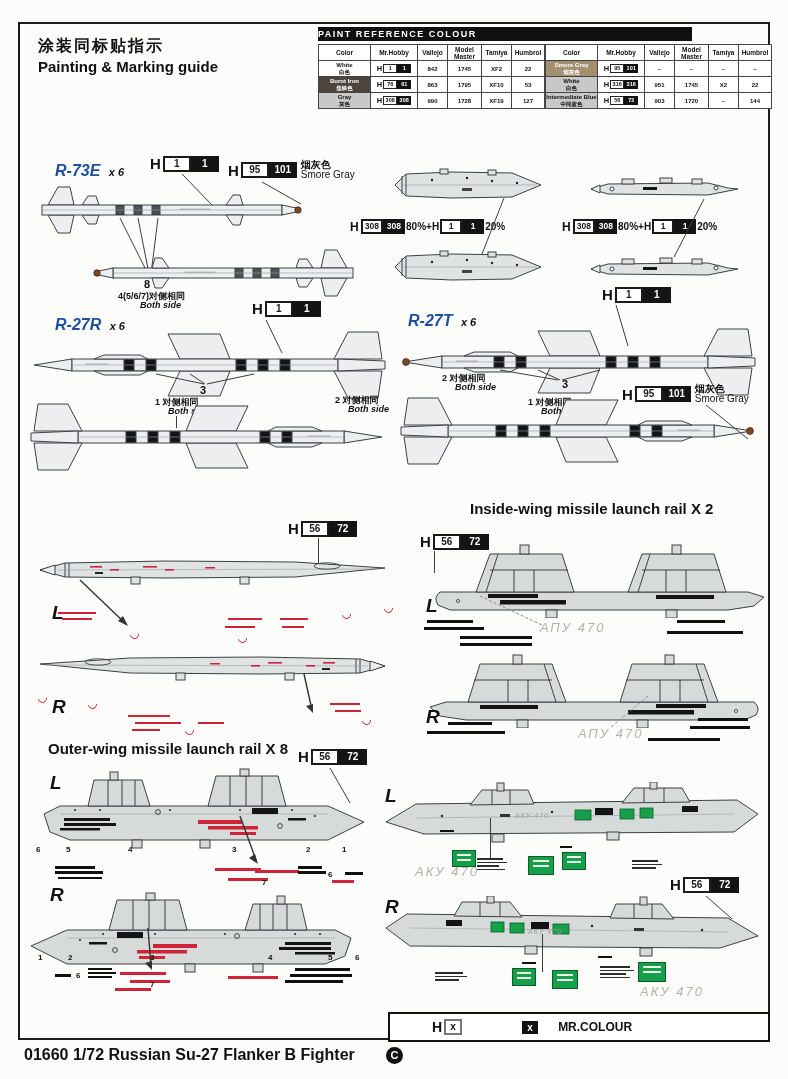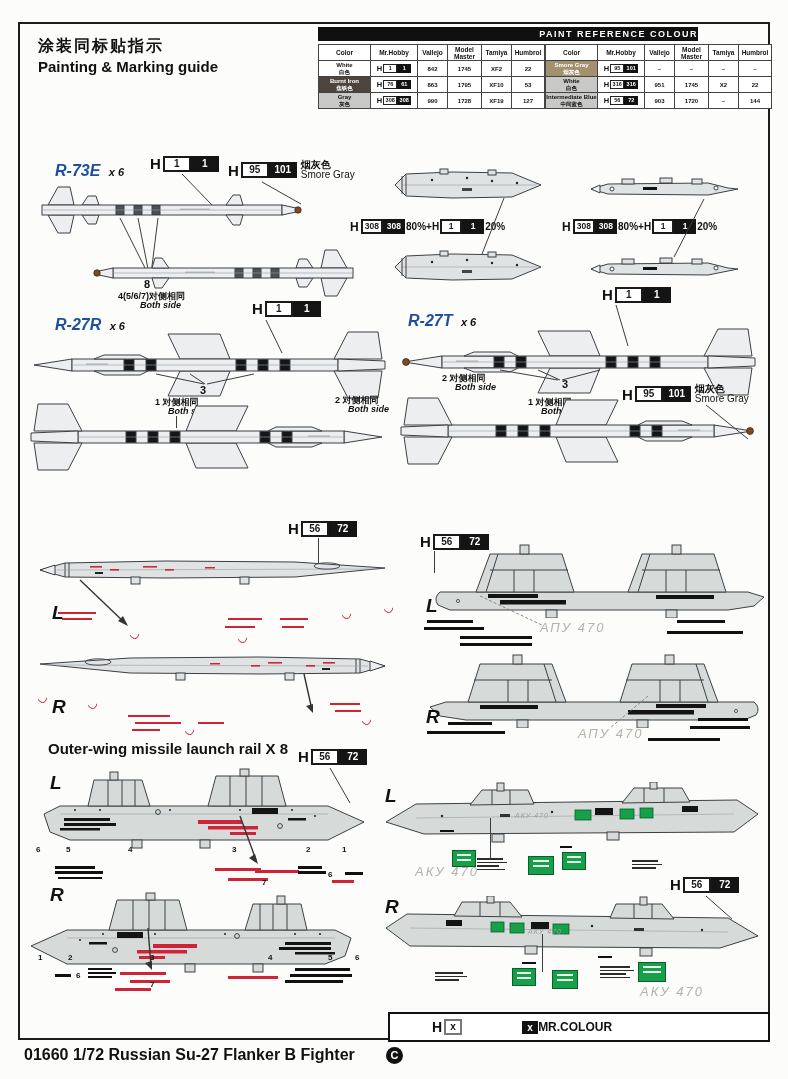--- a/index.html
+++ b/index.html
@@ -7,21 +7,21 @@
         font-family:"Liberation Sans",sans-serif;color:#111;}
   .abs{position:absolute;}
   .frame{position:absolute;left:18px;top:22px;width:748px;height:1014px;border:2px solid #1c1c1c;}
 
   
   .hdr-cn{font-size:16px;font-weight:bold;letter-spacing:2px;}
   .hdr-en{font-size:15px;font-weight:bold;}
 
   
   .ptitle{background:#101010;color:#fff;font-size:9px;font-weight:bold;letter-spacing:1.5px;
-          height:14px;line-height:14px;padding-left:6px;width:374px;text-align:right;}
+          height:14px;line-height:14px;width:374px;}
   .ptables{display:flex;margin-top:3px;}
   table.pt{border-collapse:collapse;table-layout:fixed;background:#fff;}
   table.pt td,table.pt th{border:1px solid #444;font-size:6px;text-align:center;padding:0;
           height:15px;overflow:hidden;font-weight:bold;}
   table.pt th{font-size:6.5px;}
   .cname{font-size:6px;line-height:6.5px;}
   .ccn{font-size:5.5px;line-height:6px;}
   .row-dark{background:#4d453d;color:#fff;}
   .row-gray{background:#c8c8c6;color:#111;}
   .row-tan{background:#a3906f;color:#fff;}
@@ -571,20 +571,21 @@
 <div class="rsq" style="left:88px;top:700px"></div>
 <div class="rm" style="left:128px;top:715px;width:42px"></div>
 <div class="rm" style="left:135px;top:722px;width:46px"></div>
 <div class="rm" style="left:132px;top:729px;width:28px"></div>
 <div class="rsq" style="left:185px;top:726px"></div>
 <div class="rm" style="left:198px;top:722px;width:26px"></div>
 <div class="rm" style="left:330px;top:703px;width:30px"></div>
 <div class="rm" style="left:335px;top:710px;width:26px"></div>
 <div class="rsq" style="left:362px;top:716px"></div>
 
+<div class="abs stitle" style="left:470px;top:500px">Inside-wing missile launch rail  X  2</div>
 <div class="abs callout" style="left:420px;top:533px">
   <span class="ch">H</span>
   <span class="cw">56</span>
   <span class="cb">72</span>
 </div>
 <div class="cline" style="left:434px;top:551px;width:1px;height:22px"></div>
 <svg class="abs" style="left:428px;top:540px" width="338" height="78" viewBox="0 0 338 78">
       <use href="#g-insiderail"></use>
     </svg>
 <div class="abs lr" style="left:426px;top:595px">L</div>
@@ -745,19 +746,19 @@
 <div class="gbox" style="left:638px;top:962px;width:26px;height:18px">
       <i></i>
       <i></i>
     </div>
 <div class="abs stencil" style="left:640px;top:984px">АКУ 470</div>
 
 <div class="legendbox">
   <span class="leg-h">H</span>
   <span class="leg-wx">x</span>
   <span class="leg-bx">x</span>
-  <span class="leg-txt" style="margin-left:0">MR.COLOUR</span>
+  <span class="leg-txt" style="margin-left:20px">MR.COLOUR</span>
 </div>
 
 <div class="abs foot" style="left:24px;top:1046px">01660 1/72  Russian Su-27 Flanker B Fighter</div>
 <div class="copyc" style="left:386px;top:1047px">C</div>
 
 </div>
 
 </body></html>

